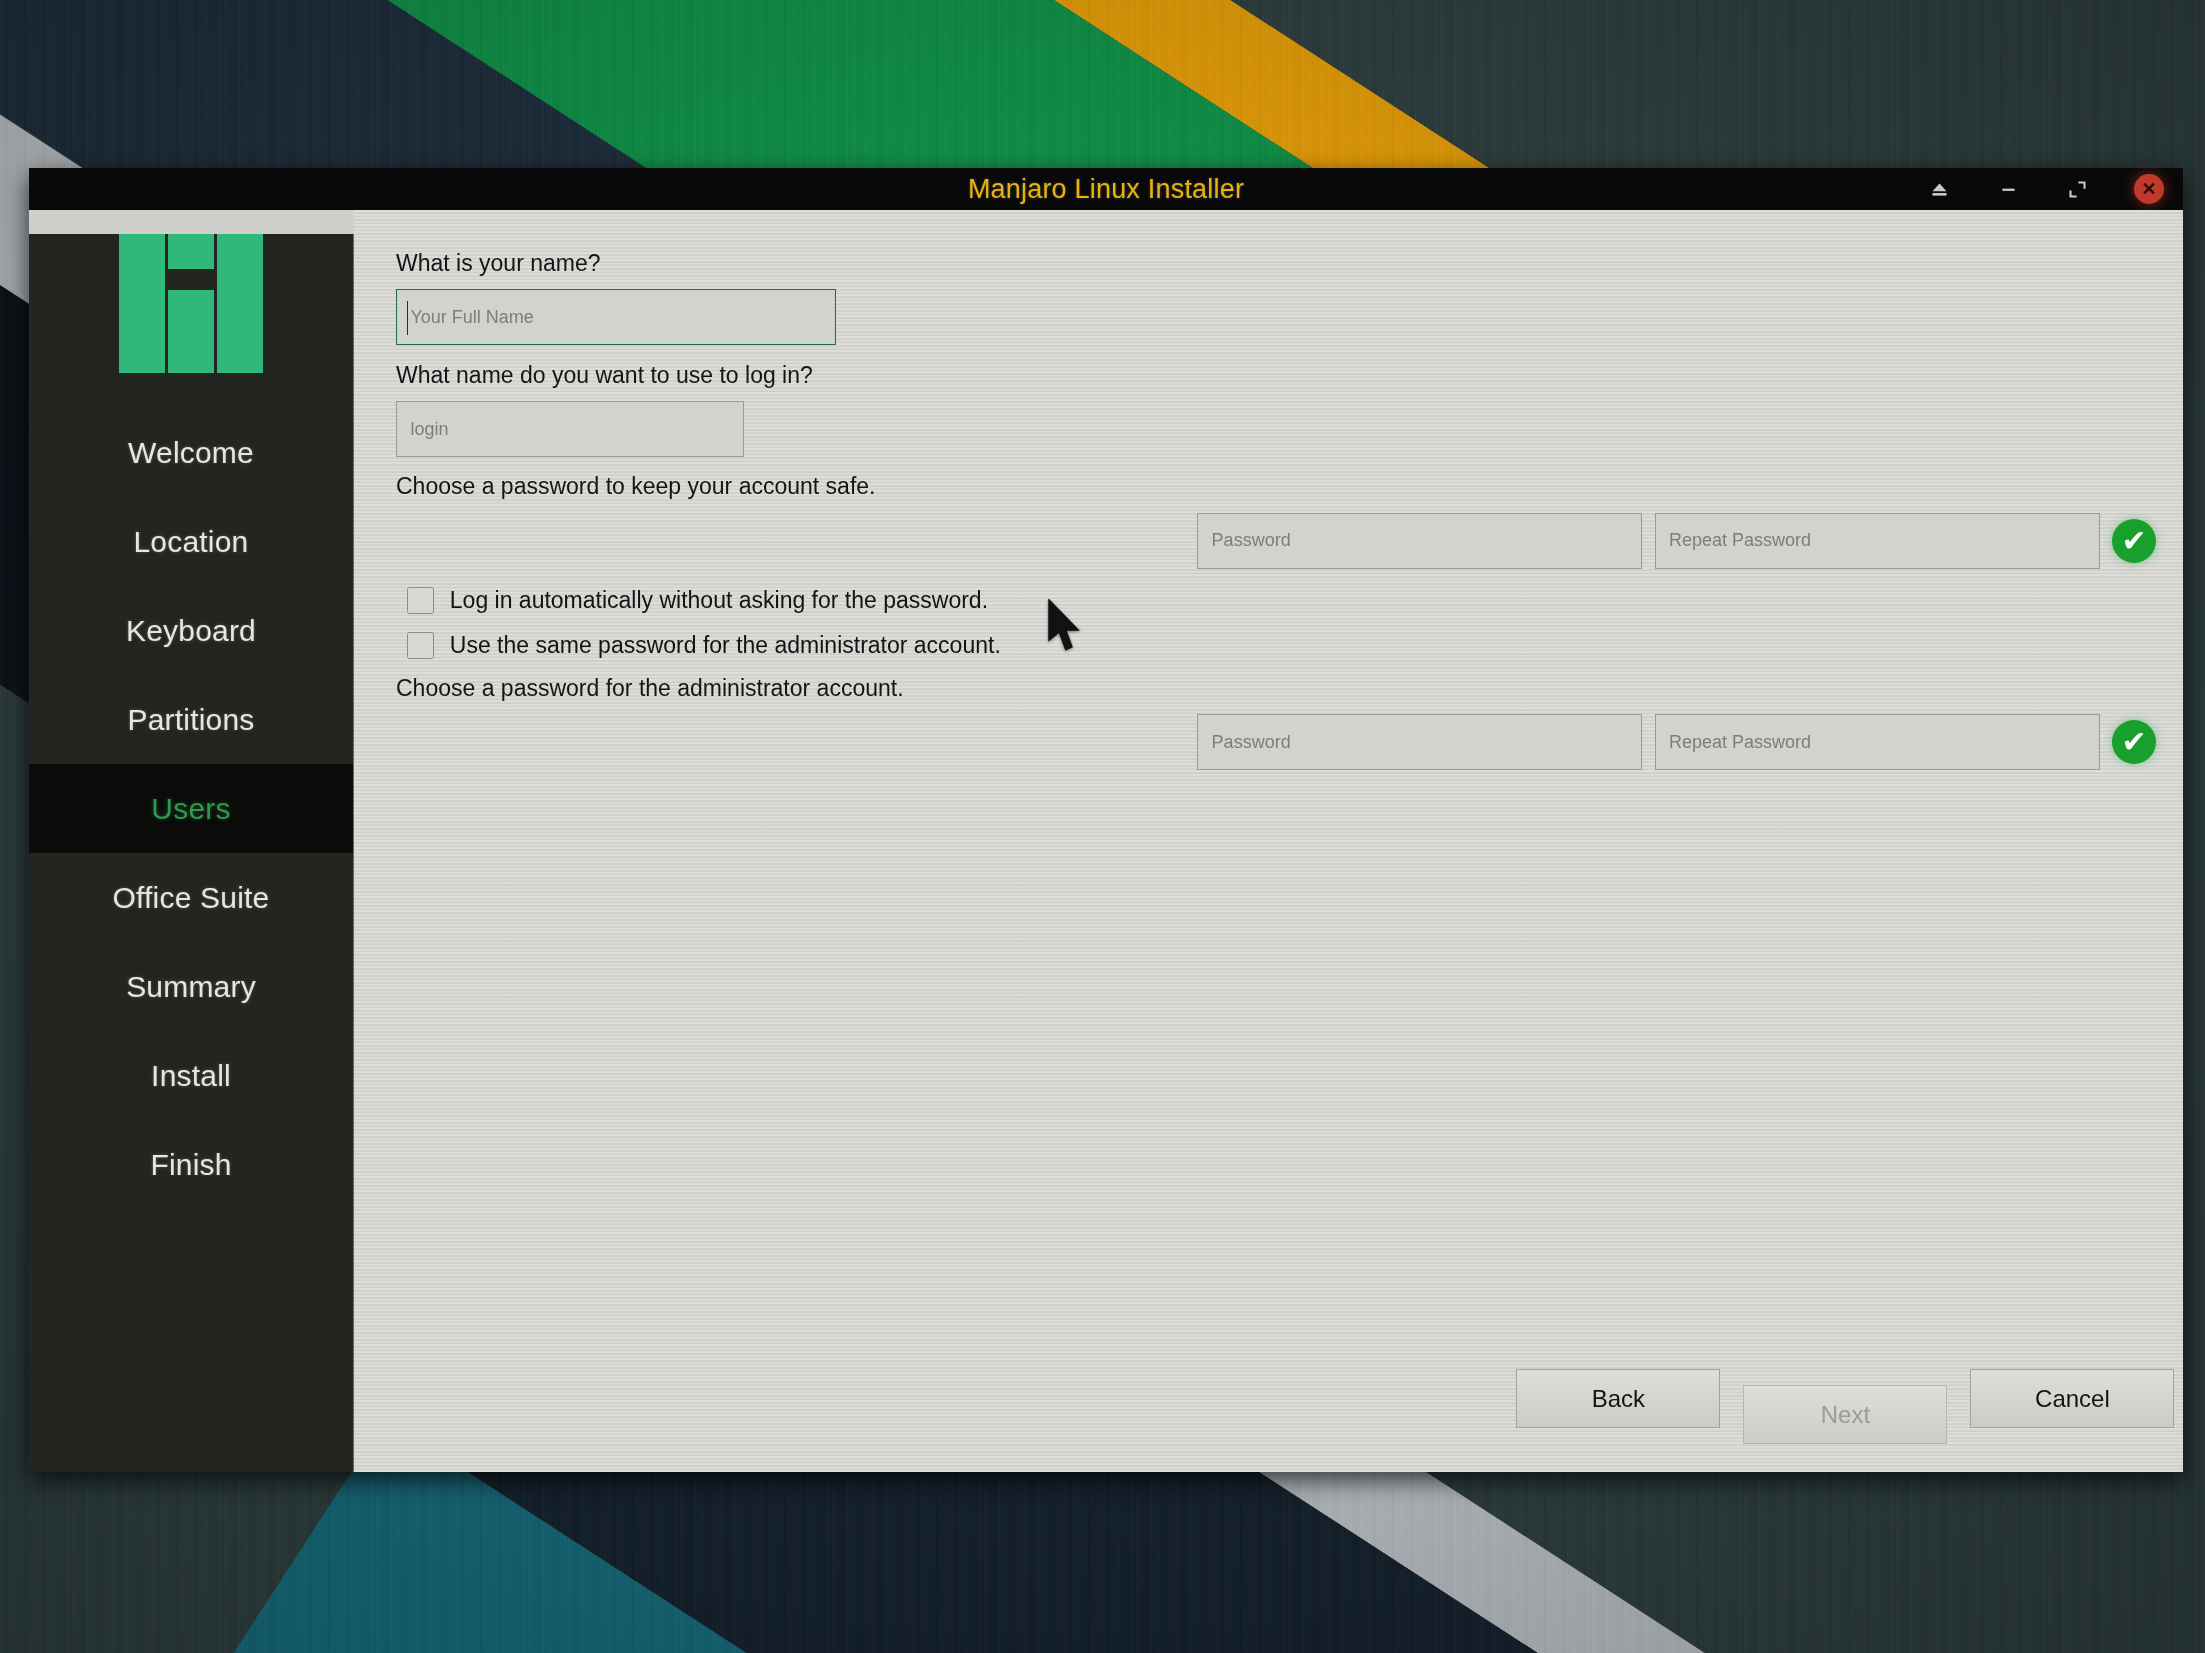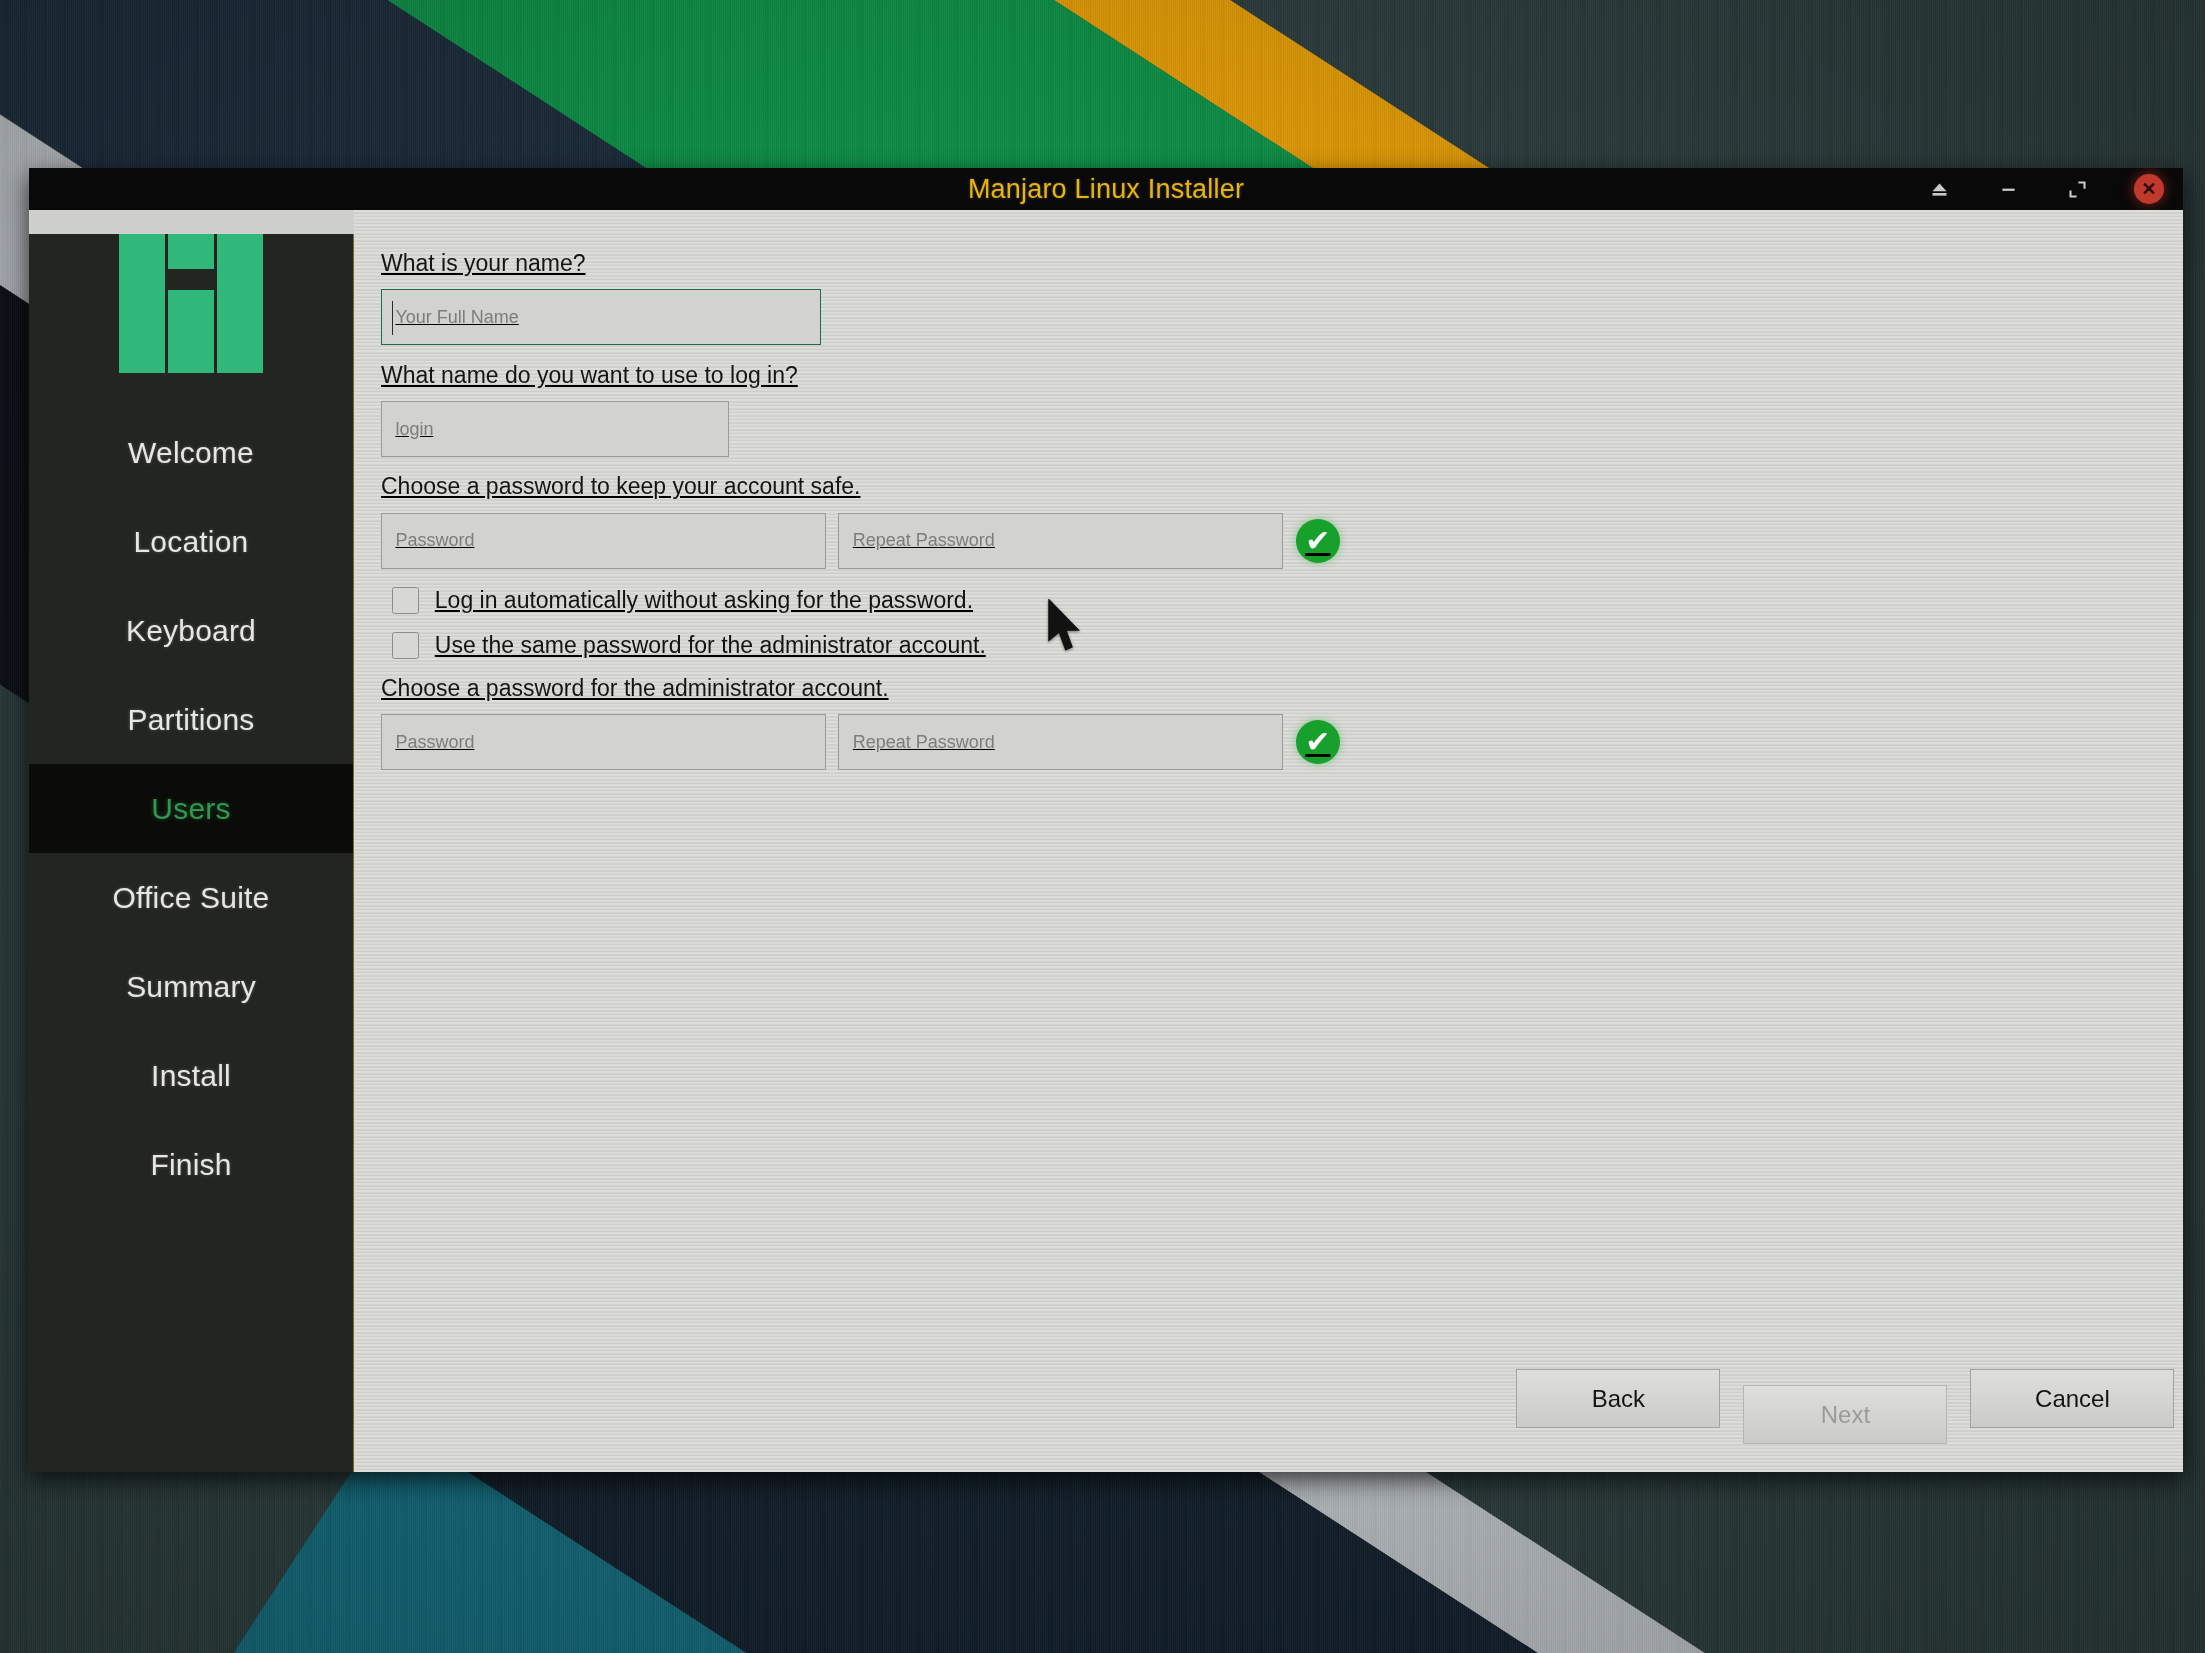--- a/index.html
+++ b/index.html
@@ -155,23 +155,22 @@
   #content {
     flex: 1;
     background: #d2d2ce;
     position: relative;
     padding: 40px 0 0 0;
     background-image: repeating-linear-gradient(
        0deg, rgba(255,255,255,0.25) 0px, rgba(255,255,255,0.25) 0.5px,
        rgba(0,0,0,0.02) 1px, rgba(0,0,0,0.02) 1.4px);
   }
   #form-area {
-    padding-left: 27px;
+    padding-left: 42px;
     padding-right: 27px;
-    text-decoration: underline;
   }
 
   .field-label {
     font-size: 23px;
     color: #151515;
     margin-bottom: 12.4px;
     white-space: nowrap;
   }
   .field-row { margin-bottom: 16.3px; }
 
@@ -199,20 +198,21 @@
   }
   #input-fullname { width: 440px; }
   #input-login    { width: 348px; }
   #input-hostname { width: 440px; }
 
   .pw-row {
     display: flex;
     align-items: center;
     gap: 12.4px;
     margin-bottom: 4.8px;
+    justify-content: flex-end;
   }
   .pw-row .text-input { width: 445px; }
   .check-ok {
     width: 44px; height: 44px;
     border-radius: 50%;
     background: #17a02c;
     display: flex; align-items: center; justify-content: center;
     color: #ffffff;
     font-size: 30px;
     line-height: 1;

